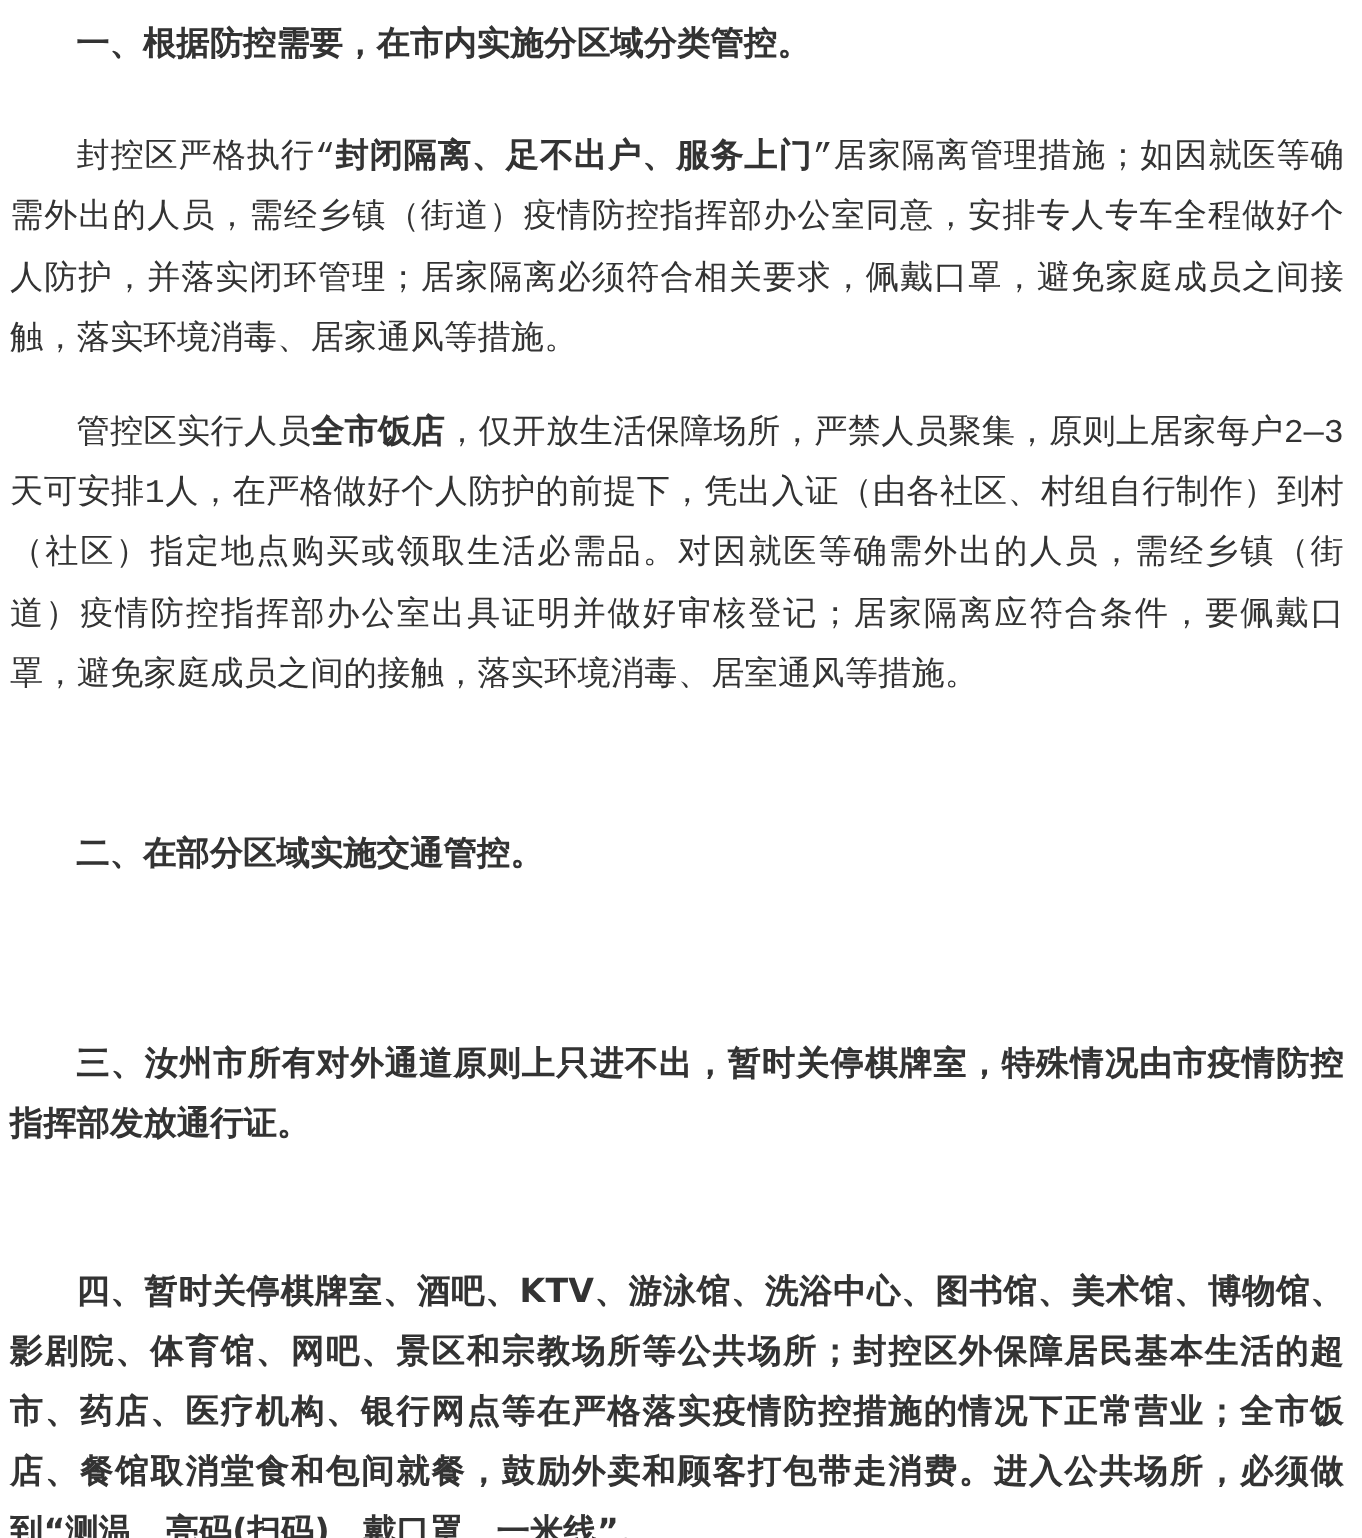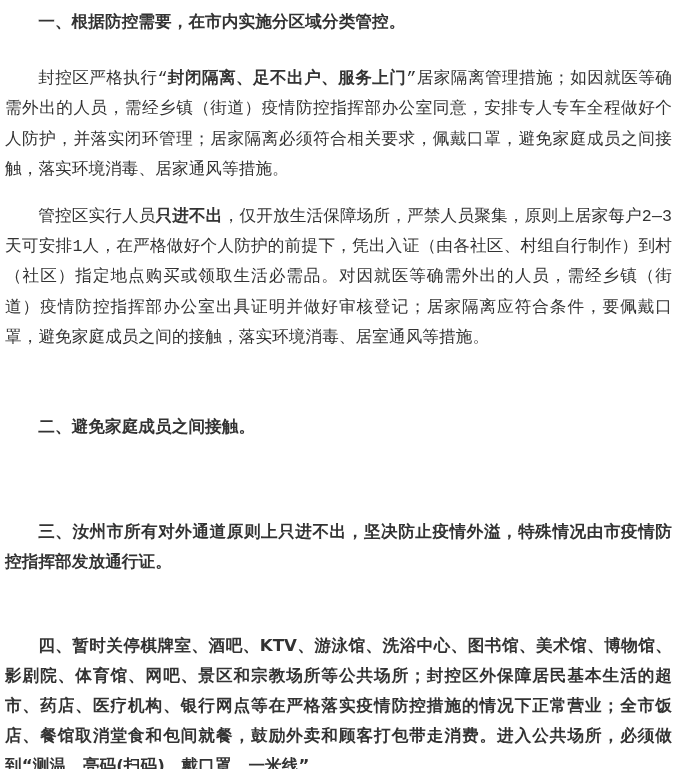--- a/index.html
+++ b/index.html
@@ -61,29 +61,29 @@
 </head>
 <body>
 
 <div class="page">
   <div class="doc-body">
 
     <p class="heading">一、根据防控需要，在市内实施分区域分类管控。</p>
     <div class="gap-md"></div>
     <p class="para">封控区严格执行“<span class="b">封闭隔离、足不出户、服务上门</span>”居家隔离管理措施；如因就医等确需外出的人员，需经乡镇（街道）疫情防控指挥部办公室同意，安排专人专车全程做好个人防护，并落实闭环管理；居家隔离必须符合相关要求，佩戴口罩，避免家庭成员之间接触，落实环境消毒、居家通风等措施。</p>
     <div class="gap-sm"></div>
-    <p class="para">管控区实行人员<span class="b">只进不出</span>，仅开放生活保障场所，严禁人员聚集，原则上居家每户2—3天可安排1人，在严格做好个人防护的前提下，凭出入证（由各社区、村组自行制作）到村（社区）指定地点购买或领取生活必需品。对因就医等确需外出的人员，需经乡镇（街道）疫情防控指挥部办公室出具证明并做好审核登记；居家隔离应符合条件，要佩戴口罩，避免家庭成员之间的接触，落实环境消毒、居室通风等措施。</p>
+    <p class="para">管控区实行人员<span class="b">全市饭店</span>，仅开放生活保障场所，严禁人员聚集，原则上居家每户2—3天可安排1人，在严格做好个人防护的前提下，凭出入证（由各社区、村组自行制作）到村（社区）指定地点购买或领取生活必需品。对因就医等确需外出的人员，需经乡镇（街道）疫情防控指挥部办公室出具证明并做好审核登记；居家隔离应符合条件，要佩戴口罩，避免家庭成员之间的接触，落实环境消毒、居室通风等措施。</p>
 
     <div class="gap-xl"></div>
 
-    <p class="heading">二、避免家庭成员之间接触。</p>
+    <p class="heading">二、在部分区域实施交通管控。</p>
     <div class="gap-md"></div>
 
     <div class="gap-xxl"></div>
 
-    <p class="para-bold"><span class="b">三、汝州市所有对外通道原则上只进不出，坚决防止疫情外溢，特殊情况由市疫情防控指挥部发放通行证。</span></p>
+    <p class="para-bold"><span class="b">三、汝州市所有对外通道原则上只进不出，暂时关停棋牌室，特殊情况由市疫情防控指挥部发放通行证。</span></p>
 
     <div class="gap-sec4"></div>
 
     <p class="para-bold"><span class="b">四、暂时关停棋牌室、酒吧、KTV、游泳馆、洗浴中心、图书馆、美术馆、博物馆、影剧院、体育馆、网吧、景区和宗教场所等公共场所；封控区外保障居民基本生活的超市、药店、医疗机构、银行网点等在严格落实疫情防控措施的情况下正常营业；全市饭店、餐馆取消堂食和包间就餐，鼓励外卖和顾客打包带走消费。进入公共场所，必须做到“测温、亮码(扫码)、戴口罩、一米线”。</span></p>
 
   </div>
 </div>
 
 </body></html>

